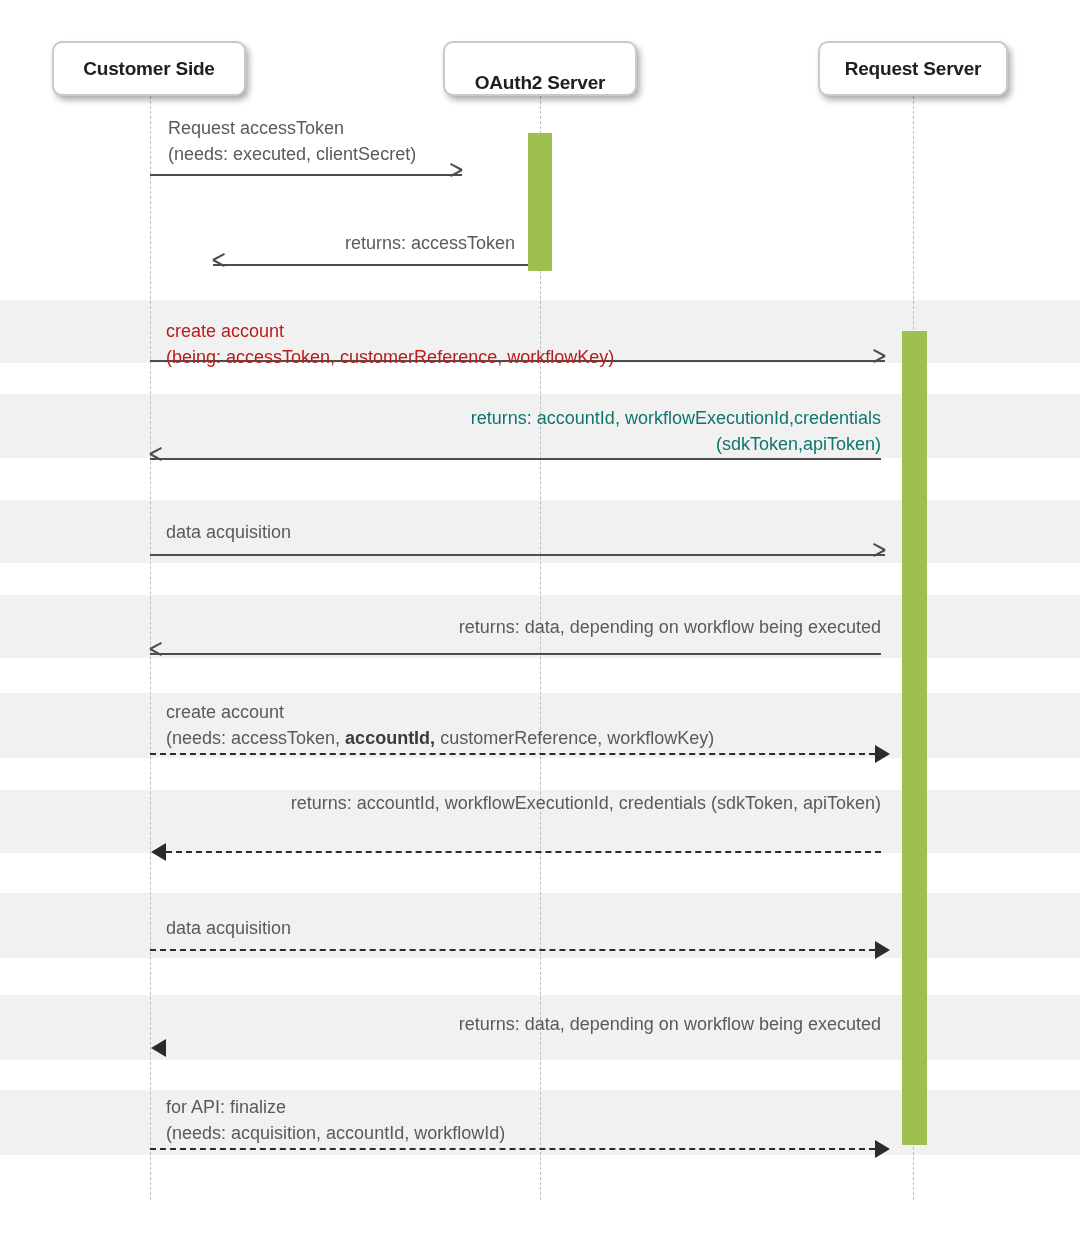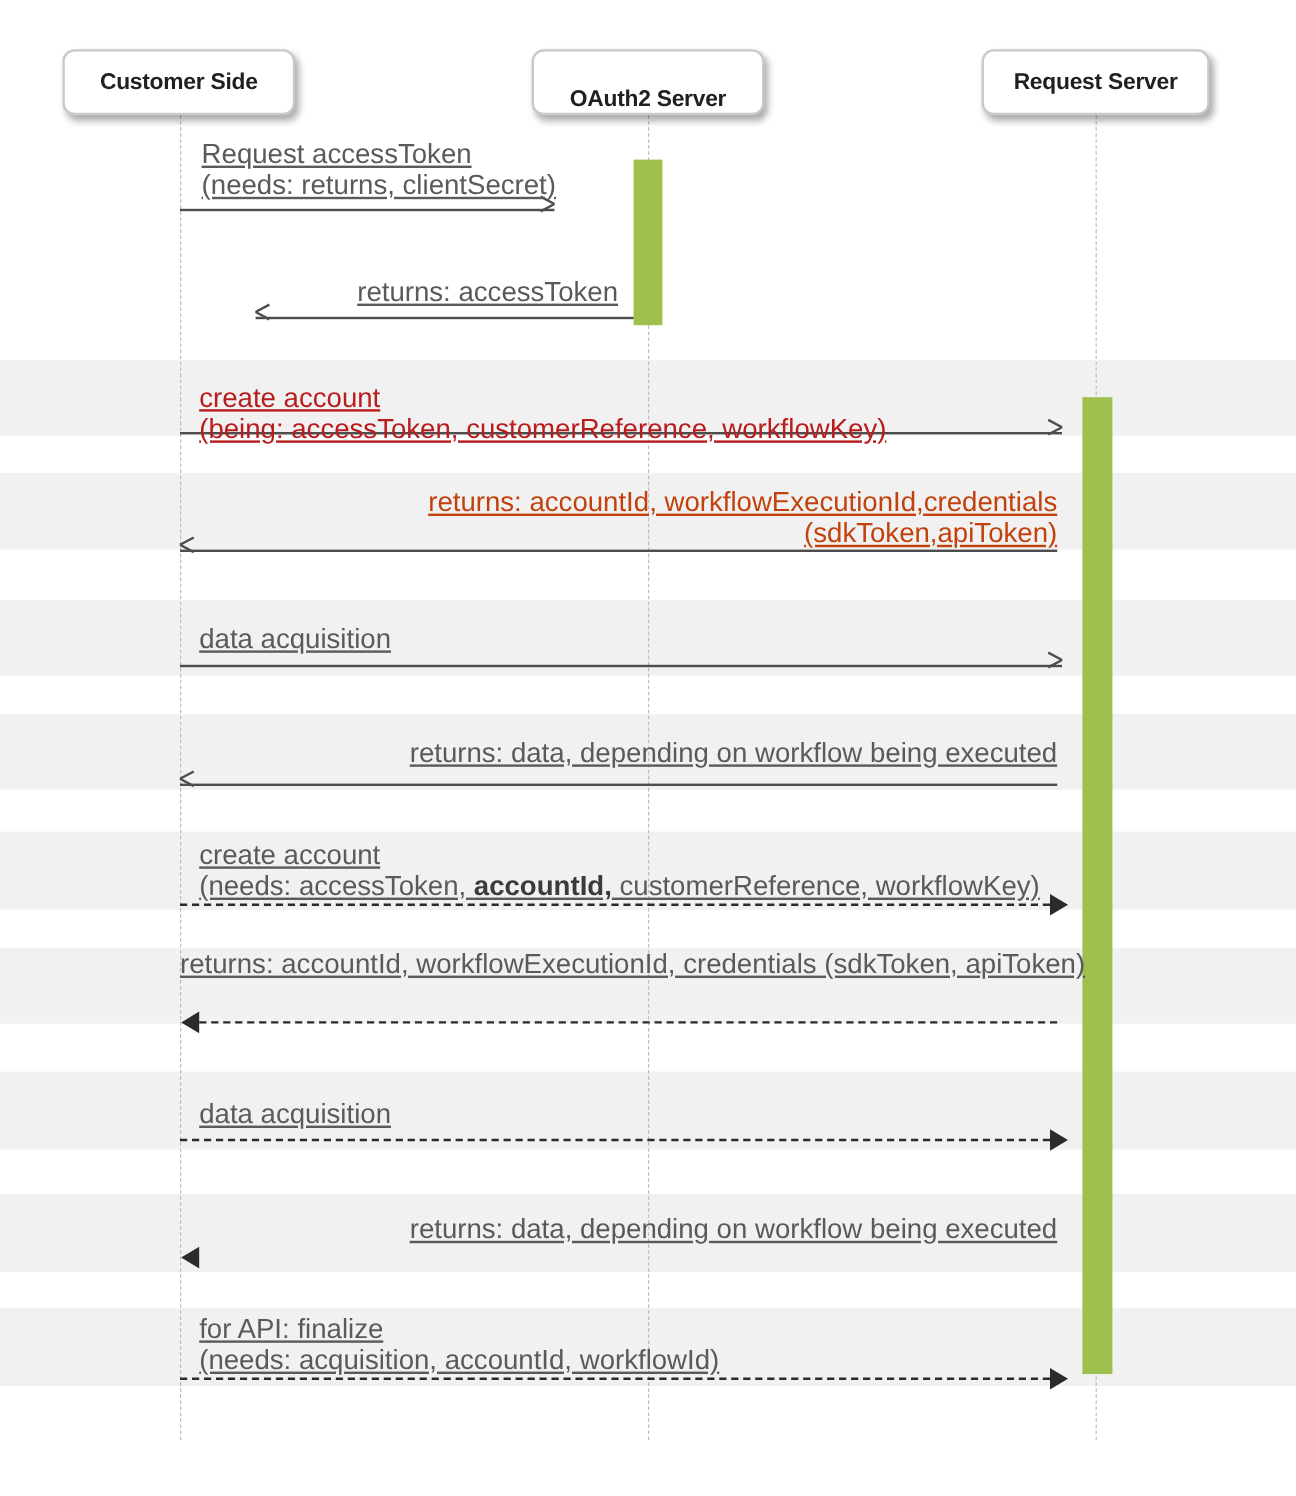--- a/index.html
+++ b/index.html
@@ -58,25 +58,24 @@
   .msg-line {
     position: absolute;
     height: 0;
     border-top: 2px solid #4d4d4d;
   }
   .msg-line.dashed {
     border-top: 2px dashed #2b2b2b;
   }
   .msg-label {
     position: absolute;
-    font-size: 23px;
+    font-size: 18px;
     color: #5a5a5a;
     line-height: 26px;
     white-space: nowrap;
-    text-decoration: underline;
   }
   .msg-label.right {
     text-align: right;
   }
   .msg-label b {
     color: #3b3b3b;
     font-weight: bold;
   }
   
   .arrow-open-right,
@@ -142,36 +141,36 @@
   <div id="activations-layer">
       <div class="activation" style="left: 528px; top: 133px; width: 24px; height: 138px; background: rgb(157, 192, 78);"></div>
       <div class="activation" style="left: 902px; top: 331px; width: 25px; height: 814px; background: rgb(157, 192, 78);"></div>
     </div>
 
   <div id="messages-layer">
       <div class="msg-line" style="left: 150px; top: 174px; width: 312px; border-top-color: rgb(77, 77, 77);"></div>
       <div class="arrow-open-right" style="left: 449px; top: 169px;"></div>
       <div class="msg-label" style="left: 168px; top: 115px; color: rgb(90, 90, 90);">
         <div>Request accessToken</div>
-        <div>(needs: returns, clientSecret)</div>
+        <div>(needs: executed, clientSecret)</div>
       </div>
       <div class="msg-line" style="left: 213px; top: 264px; width: 315px; border-top-color: rgb(77, 77, 77);"></div>
       <div class="arrow-open-left" style="left: 213px; top: 259px;"></div>
       <div class="msg-label right" style="left: 150px; top: 230px; width: 365px; color: rgb(90, 90, 90);">
         <div>returns: accessToken</div>
       </div>
       <div class="msg-line" style="left: 150px; top: 360px; width: 735px; border-top-color: rgb(77, 77, 77);"></div>
       <div class="arrow-open-right" style="left: 872px; top: 355px;"></div>
       <div class="msg-label" style="left: 166px; top: 318px; color: #b91c1c;">
         <div>create account</div>
         <div>(being: accessToken, customerReference, workflowKey)</div>
       </div>
       <div class="msg-line" style="left: 150px; top: 458px; width: 731px; border-top-color: rgb(77, 77, 77);"></div>
       <div class="arrow-open-left" style="left: 150px; top: 453px;"></div>
-      <div class="msg-label right" style="left: 150px; top: 405px; width: 731px; color: #c2410c;">
+      <div class="msg-label right" style="left: 150px; top: 405px; width: 731px; color: #0f766e;">
         <div>returns: accountId, workflowExecutionId,credentials</div>
         <div>(sdkToken,apiToken)</div>
       </div>
       <div class="msg-line" style="left: 150px; top: 554px; width: 735px; border-top-color: rgb(77, 77, 77);"></div>
       <div class="arrow-open-right" style="left: 872px; top: 549px;"></div>
       <div class="msg-label" style="left: 166px; top: 519px; color: rgb(90, 90, 90);">
         <div>data acquisition</div>
       </div>
       <div class="msg-line" style="left: 150px; top: 653px; width: 731px; border-top-color: rgb(77, 77, 77);"></div>
       <div class="arrow-open-left" style="left: 150px; top: 648px;"></div>

